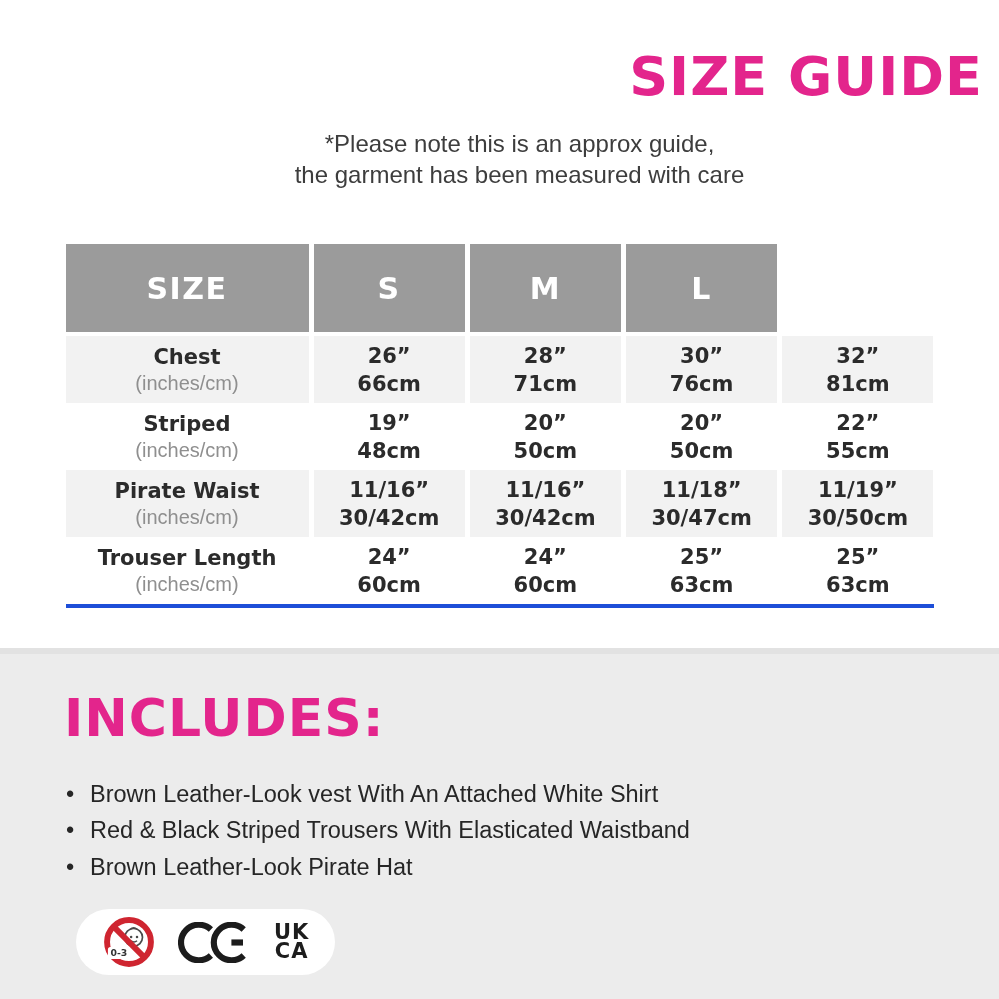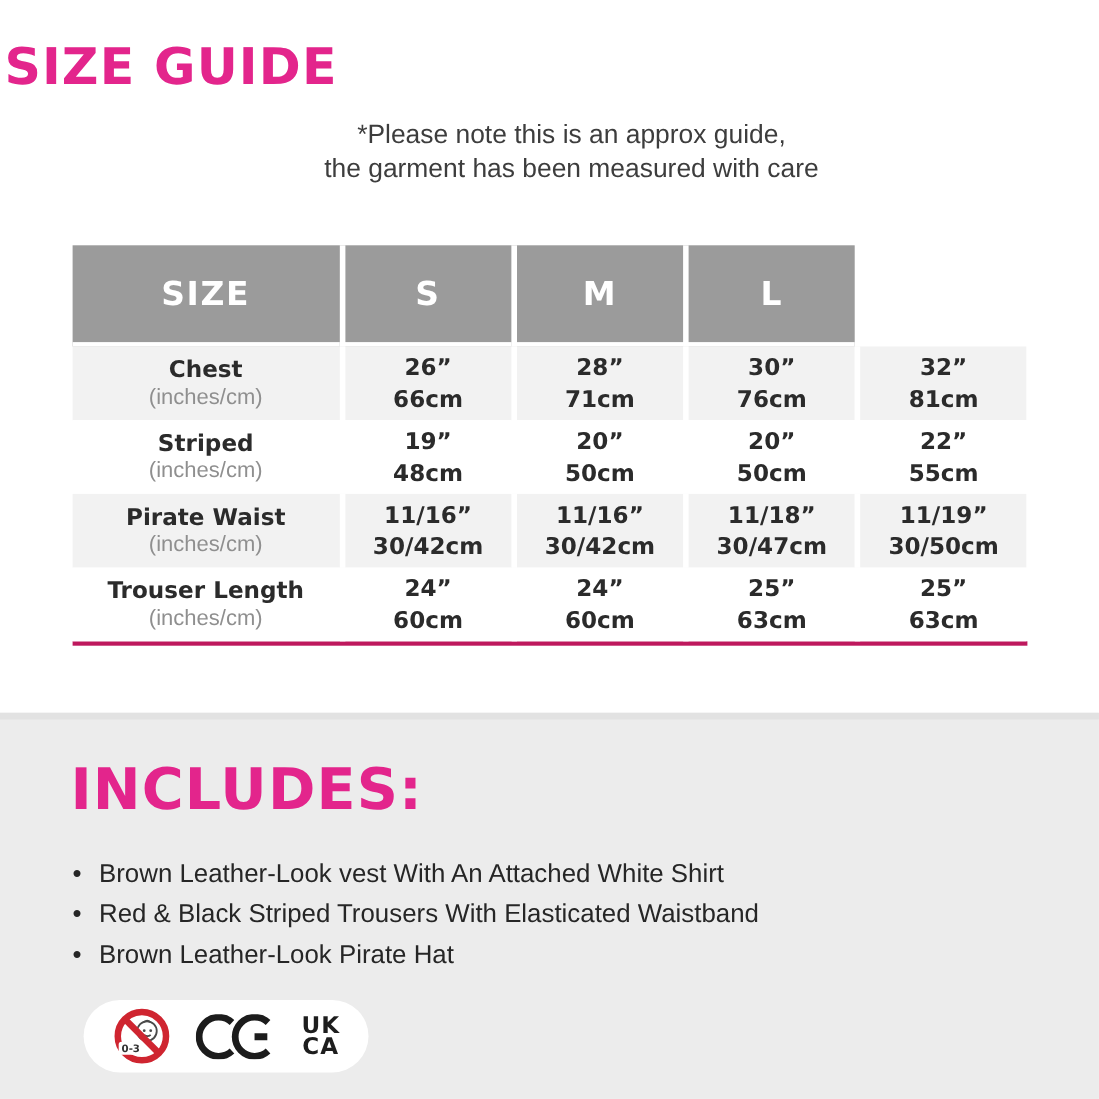--- a/index.html
+++ b/index.html
@@ -16,34 +16,34 @@
   body{
     width:999px;height:999px;position:relative;overflow:hidden;
     background:#ffffff;
     font-family:"Liberation Sans", sans-serif;
     -webkit-font-smoothing:antialiased;
   }
 
   
   .top{padding-top:30px;}
   .page-title{
-    margin:4px;text-align:left;
-    font-family:"DejaVu Sans", sans-serif;font-weight:bold;
-    font-size:46px;line-height:1.15;letter-spacing:1px;
+    margin:16px;text-align:right;
+    font-family:"DejaVu Sans", sans-serif;font-weight:bold;
+    font-size:54px;line-height:1.15;letter-spacing:1px;
     color:var(--accent-pink);
   }
   .subtitle{
     margin-top:20px;text-align:center;
     font-size:24px;line-height:1.3;color:#3d3d3d;padding-left:40px;
   }
 
   
   .size-table{
     width:868px;margin:54px auto 0;
-    border-bottom:4px solid #be185d;
+    border-bottom:4px solid #1d4ed8;
   }
   .grid-row{
     display:grid;
     grid-template-columns:28% 18% 18% 18% 18%;
   }
   .th{
     background:var(--header-gray);color:#ffffff;
     height:92px;display:flex;align-items:center;justify-content:center;
     font-family:"DejaVu Sans", sans-serif;font-weight:bold;
     font-size:30px;letter-spacing:1.5px;

